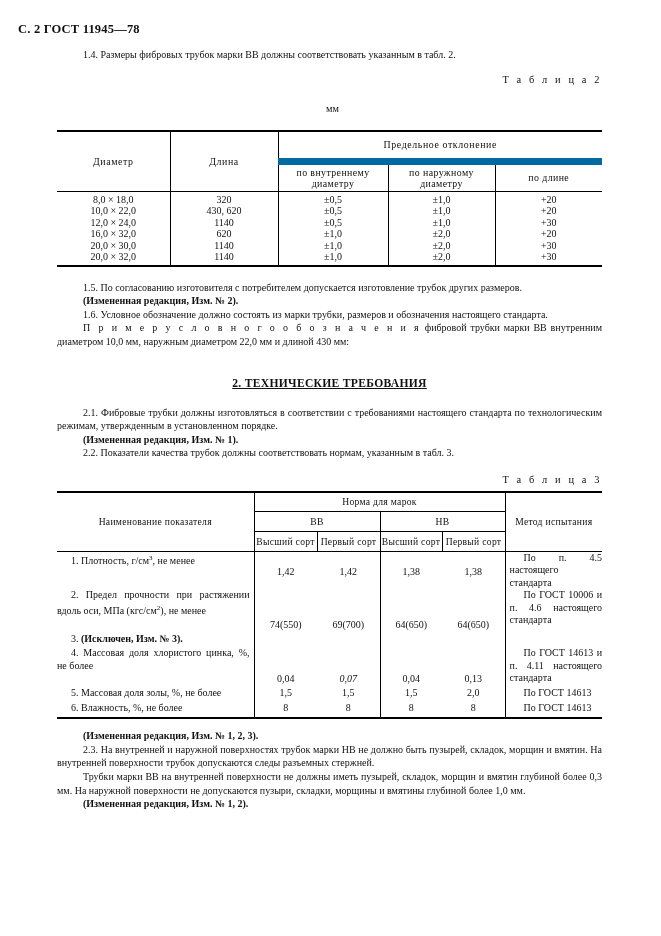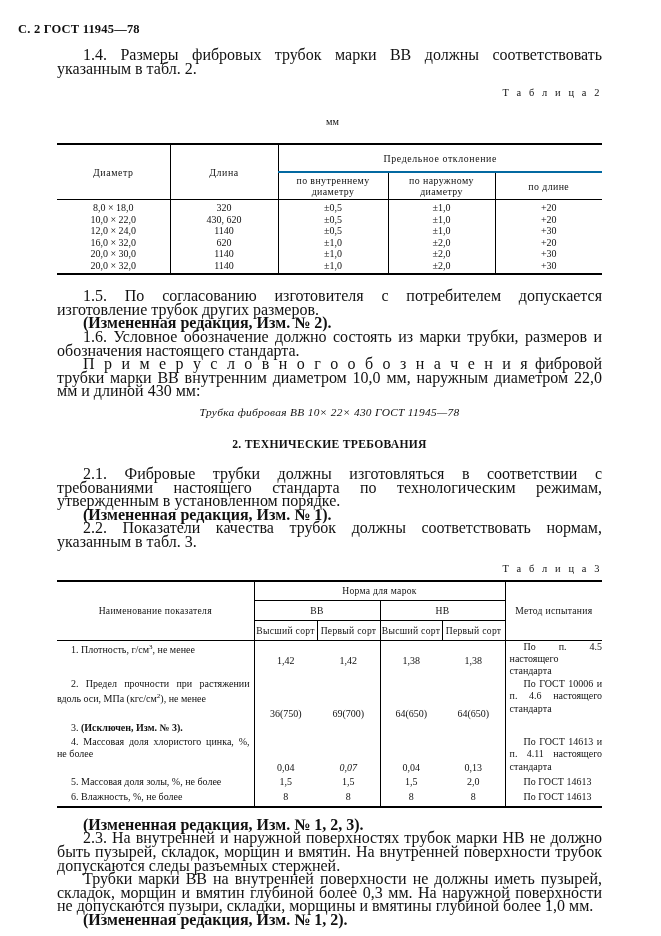--- a/index.html
+++ b/index.html
@@ -31,21 +31,21 @@
     letter-spacing: 0.2px;
   }
   .content {
     position: absolute;
     top: 48px;
     left: 57px;
     width: 545px;
   }
   p.para {
     margin: 0;
-    font-size: 16px;
+    font-size: 10px;
     line-height: 13.6px;
     text-align: justify;
     text-indent: 26px;
     hyphens: manual;
   }
   p.bold {
     font-weight: bold;
   }
   .spaced {
     letter-spacing: 2.2px;
@@ -72,21 +72,21 @@
     padding: 0;
     font-weight: normal;
     vertical-align: middle;
     text-align: center;
   }
   .t2 .outer-top { border-top: 2px solid #000; }
 
   
   .t2 { margin-top: 2px; }
   .t2 .hdr td {
-    border-bottom: 2px solid #0369a1;
+    border-bottom: 7px solid #0369a1;
     border-right: 1px solid #000;
     height: 26px;
     line-height: 11px;
     letter-spacing: 0.6px;
   }
   .t2 .hdr td.last { border-right: none; }
   .t2 .hdr2 td {
     border-bottom: 1px solid #000;
     border-right: 1px solid #000;
     height: 26px;
@@ -139,20 +139,21 @@
     text-indent: 14px;
     text-align: justify;
   }
   .cell-num { text-align: center; }
   .sect-title {
     text-align: center;
     font-weight: bold;
     font-size: 11.6px;
     margin: 0;
     letter-spacing: 0.3px;
+    text-decoration: underline;
   }
   .example-line {
     text-align: center;
     font-style: italic;
     font-size: 11.4px;
     margin: 0;
     letter-spacing: 0.3px;
   }
   sup { font-size: 7px; vertical-align: super; }
   .gap-2 { height: 2px; }
@@ -255,21 +256,20 @@
 
     <div class="gap-14"></div>
 
     <p class="para">1.5.  По согласованию изготовителя с потребителем допускается изготовление трубок других размеров.</p>
     <p class="para bold">(Измененная редакция, Изм. № 2).</p>
     <p class="para">1.6.  Условное обозначение должно состоять из марки трубки, размеров и обозначения настоящего стандарта.</p>
     <p class="para"><span class="spaced">П р и м е р   у с л о в н о г о   о б о з н а ч е н и я</span><span> фибровой трубки марки ВВ внутренним диаметром 10,0 мм, наружным диаметром 22,0 мм и длиной 430 мм:</span></p>
 
     <div class="gap-8"></div>
 
-    <p class="example-line">Трубка фибровая ВВ 10× 22× 430 ГОСТ 11945—78</p>
 
     <div class="gap-20"></div>
 
     <p class="sect-title">2.  ТЕХНИЧЕСКИЕ ТРЕБОВАНИЯ</p>
 
     <div class="gap-16"></div>
 
     <p class="para">2.1.  Фибровые трубки должны изготовляться в соответствии с требованиями настоящего стандарта по технологическим режимам, утвержденным в установленном порядке.</p>
     <p class="para bold">(Измененная редакция, Изм. № 1).</p>
     <p class="para">2.2.  Показатели качества трубок должны соответствовать нормам, указанным в табл. 3.</p>
@@ -319,21 +319,21 @@
               <div style="padding-top: 14px;">1,38</div>
             </td>
             <td class="cell-num vr" style="vertical-align: top;">
               <div style="padding-top: 14px;">1,38</div>
             </td>
             <td class="cell-method" style="padding-top: 0px;">По п. 4.5 настоящего стандарта</td>
           </tr>
           <tr>
             <td class="cell-name vr" style="height: 44px;">2.  Предел прочности при растяжении вдоль оси, МПа (кгс/см<sup>2</sup>), не менее</td>
             <td class="cell-num" style="vertical-align: top;">
-              <div style="padding-top: 30px;">36(750)</div>
+              <div style="padding-top: 30px;">74(550)</div>
             </td>
             <td class="cell-num" style="vertical-align: top;">
               <div style="padding-top: 30px;">69(700)</div>
             </td>
             <td class="cell-num vl" style="vertical-align: top;">
               <div style="padding-top: 30px;">64(650)</div>
             </td>
             <td class="cell-num vr" style="vertical-align: top;">
               <div style="padding-top: 30px;">64(650)</div>
             </td>

